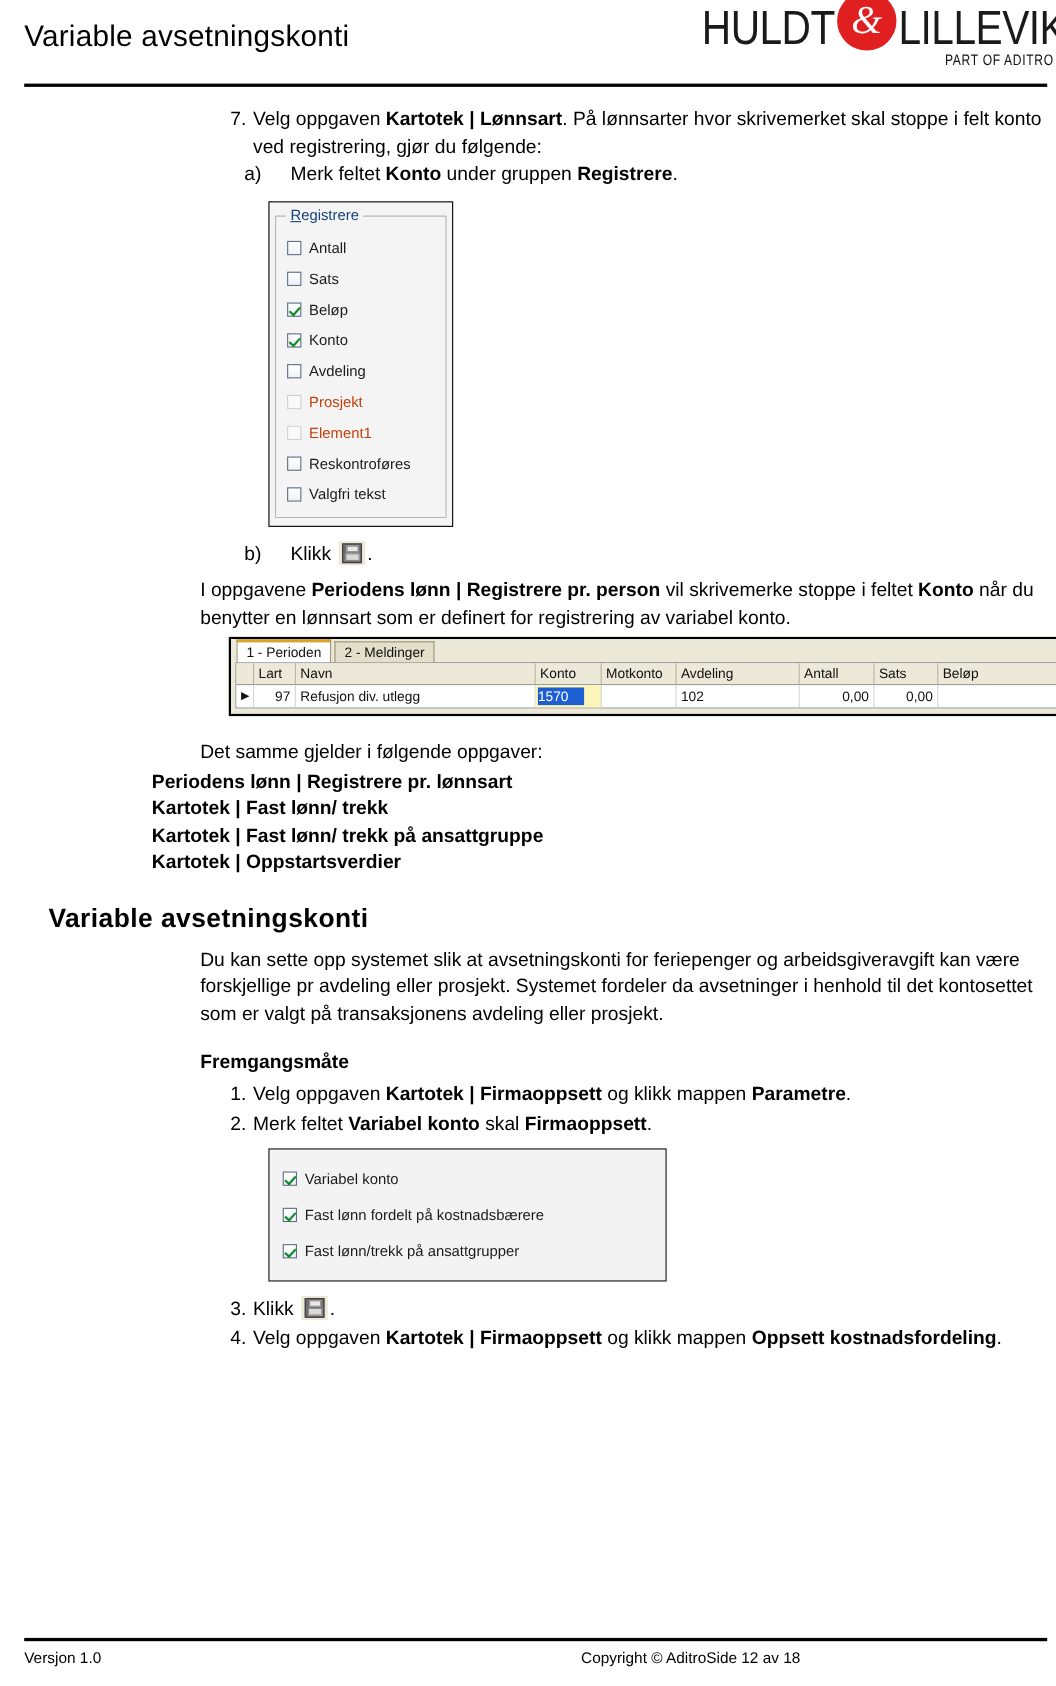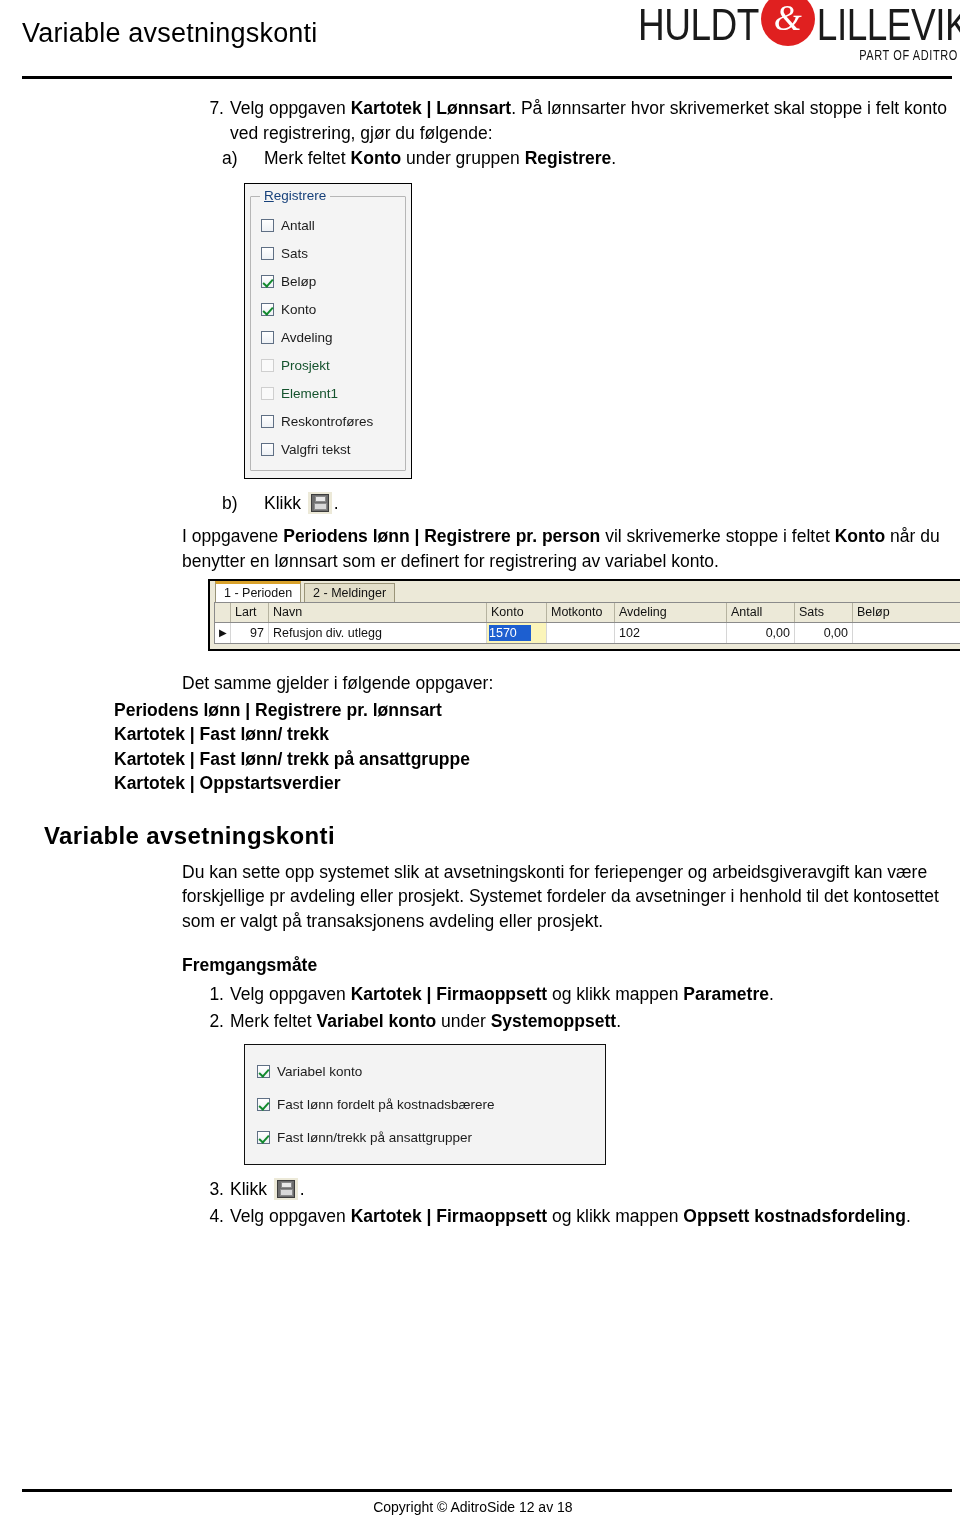--- a/index.html
+++ b/index.html
@@ -100,21 +100,21 @@
   .content {
     position: relative;
     padding: 0 8px 0 22px;
   }
   .para {
     font-size: 17.5px;
     line-height: 24.5px;
     color: #000;
   }
   .indent-1 { margin-left: 160px; }
-  .indent-2 { margin-left: 92px; }
+  .indent-2 { margin-left: 116px; }
   b, strong { font-weight: bold; }
 
   
   .num-item {
     position: relative;
     margin-left: 160px;
     padding-left: 48px;
     font-size: 17.5px;
     line-height: 25px;
   }
@@ -170,21 +170,21 @@
     white-space: nowrap;
   }
   .groupbox-title u { text-decoration: underline; }
   .cb-row {
     display: flex;
     align-items: center;
     height: 28px;
     font-size: 13.5px;
     color: #1b1b1b;
   }
-  .cb-row.disabled { color: #14532d; }
+  .cb-row.disabled { color: #c2410c; }
   .cb-box {
     width: 13px;
     height: 13px;
     border: 1px solid #5f6f84;
     background: linear-gradient(#ffffff, #eef1f5);
     margin-right: 7px;
     flex: none;
     position: relative;
     box-sizing: border-box;
   }
@@ -508,21 +508,21 @@
 
   <div class="para indent-1" style="margin-top:20px;"><b>Fremgangsmåte</b></div>
 
   <div class="num-item" style="margin-top:4px;">
     <span class="num">1.</span>
     <span><span>Velg oppgaven </span><b>Kartotek | Firmaoppsett</b><span> og klikk mappen </span><b>Parametre</b><span>.</span></span>
   </div>
 
   <div class="num-item" style="margin-top:2px;">
     <span class="num">2.</span>
-    <span><span>Merk feltet </span><b>Variabel konto</b><span> under </span><b>Systemoppsett</b><span>.</span></span>
+    <span><span>Merk feltet </span><b>Variabel konto</b><span> skal </span><b>Firmaoppsett</b><span>.</span></span>
   </div>
 
   <div class="win-group2">
     <div class="cb-row">
       <span class="cb-box checked"></span>
       <span>Variabel konto</span>
     </div>
     <div class="cb-row">
       <span class="cb-box checked"></span>
       <span>Fast lønn fordelt på kostnadsbærere</span>
@@ -542,16 +542,17 @@
   <div class="num-item" style="margin-top:2px;">
     <span class="num">4.</span>
     <span><span>Velg oppgaven </span><b>Kartotek | Firmaoppsett</b><span> og klikk mappen </span><b>Oppsett kostnadsfordeling</b><span>.</span></span>
   </div>
 
 </div>
 
 <div class="page-footer">
   <div class="footer-rule"></div>
   <div class="footer-row">
+    <div class="footer-left">Versjon 1.0</div>
     <div class="footer-center">Copyright © Aditro</div>
     <div class="footer-right">Side 12 av 18</div>
   </div>
 </div>
 
 </body></html>

